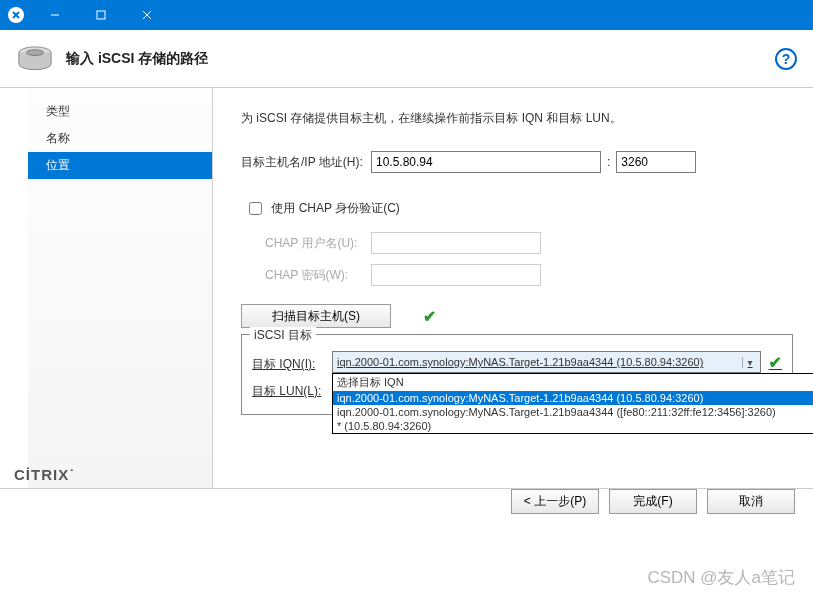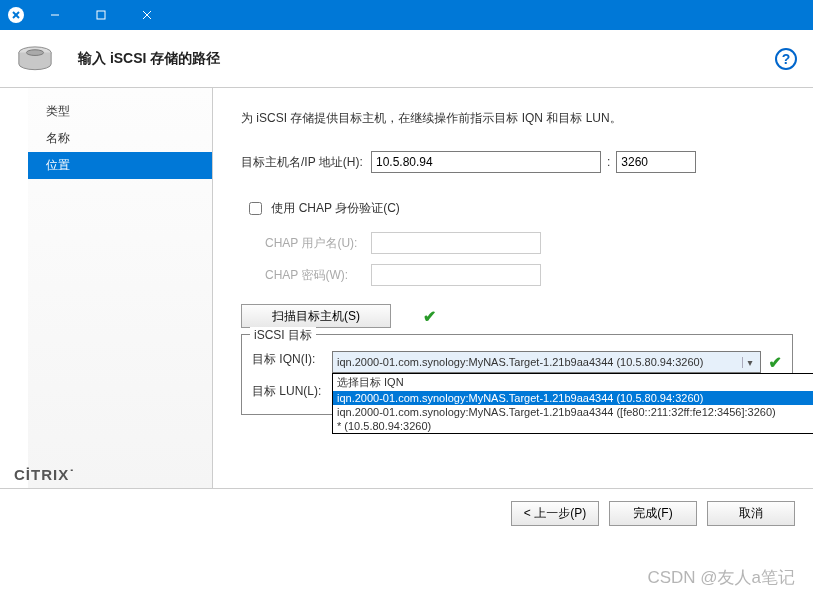--- a/index.html
+++ b/index.html
@@ -6,21 +6,21 @@
   body { margin: 0; background: #fff; width: 813px; height: 595px; overflow: hidden; position: relative; }
 
   .titlebar { background: #0078d7; color: #fff; height: 30px; display: flex; align-items: center; padding-left: 8px; font-size: 12px; }
   .titlebar .tb-icon { width: 16px; height: 16px; background: #fff; border-radius: 50%; display: flex; align-items: center; justify-content: center; margin-right: 8px; }
   .titlebar .tb-icon svg { width: 10px; height: 10px; }
   .titlebar .tb-title { flex: 1; }
   .titlebar .win-btns { display: flex; }
   .titlebar .win-btn { width: 46px; height: 30px; display: flex; align-items: center; justify-content: center; cursor: pointer; }
   .titlebar .win-btn svg { stroke: #fff; fill: none; }
 
-  .header { height: 58px; border-bottom: 1px solid #ccc; display: flex; align-items: center; padding: 0 16px; background:#fff;gap:12px;}
+  .header { height: 58px; border-bottom: 1px solid #ccc; display: flex; align-items: center; padding: 0 16px; background:#fff;}
   .hdr-icon { width: 38px; height: 28px; margin-right: 12px; }
   .hdr-title { font-weight: bold; font-size: 14px; flex: 1; color:#222; }
   .help-btn { width: 22px; height: 22px; border: 2px solid #0066cc; border-radius: 50%; color: #0066cc; font-weight: bold; display: flex; align-items: center; justify-content: center; font-size: 14px; cursor: pointer; }
 
   .body { display: flex; height: 400px; }
   .sidebar { width: 185px; background: linear-gradient(to bottom,#fdfdfd,#f5f5f5); border-right: 1px solid #ccc; padding-top: 10px; margin-left: 28px; }
   .sidebar-item { padding: 5px 18px; font-size: 12px; color: #333; cursor: pointer; }
   .sidebar-item.active { background: #0078d7; color: #fff; }
 
   .main { flex: 1; padding: 22px 20px 10px 28px; font-size: 12px; color: #333; position: relative; }
@@ -34,33 +34,33 @@
   .chap-row { margin-bottom: 14px; padding-left: 4px; }
   .chap-row input[type=checkbox] { margin-right: 6px; vertical-align: middle; }
   .chap-group .form-row .lbl { padding-left: 24px; width: 130px; }
 
   .scan-row { display:flex; align-items:center; margin-top: 18px; margin-bottom: 6px; gap: 24px; }
   .scan-btn { width: 150px; height: 24px; border: 1px solid #999; background: linear-gradient(#fdfdfd,#e8e8e8); font-size: 12px; cursor: pointer; }
   .check-icon { color: #2a9b2a; font-size: 16px; margin-left: 8px; font-weight:bold;}
 
   .fieldset { border: 1px solid #888; padding: 10px 10px 14px 10px; margin-top: 4px; position: relative; }
   .fieldset .legend { position: absolute; top: -8px; left: 8px; background: #fff; padding: 0 4px; font-size: 12px; }
-  .fs-row { display: flex; align-items: flex-start; margin-top: 6px; }
+  .fs-row { display: flex; align-items: flex-end; margin-top: 6px; text-decoration: underline; }
   .fs-row .lbl { width: 80px; }
   .dropdown-wrap { position: relative; flex: 1; display: flex; align-items: center; }
   .dropdown-sel { flex:1; height: 22px; border: 1px solid #7a7a7a; background: #e6f0fa; display: flex; align-items: center; justify-content: space-between; padding: 0 2px 0 4px; cursor: pointer; font-size: 11px; }
   .dropdown-sel .caret { width: 16px; text-align: center; border-left: 1px solid #aab; color:#555; font-size:10px;}
   .dropdown-list { position: absolute; top: 22px; left: 0; right: 0; width: 505px; background: #fff; border: 1px solid #000; z-index: 10; font-size: 11px; }
   .dropdown-list .opt { padding: 1px 4px; white-space: nowrap; }
   .dropdown-list .opt.hover { background: #0078d7; color: #fff; }
 
   .brand { position: absolute; left: 14px; bottom: 112px; font-weight: bold; letter-spacing: 1px; color: #555; font-size: 15px; }
   .brand .dot { color: #555; }
 
-  .footer { border-top: 1px solid #ccc; height: 50px; display: flex; align-items: center; justify-content: flex-end; padding-right: 18px; gap: 10px; background:#fff;}
+  .footer { border-top: 1px solid #ccc; height: 50px; display: flex; align-items: flex-start; justify-content: flex-end; padding-right: 18px; gap: 10px; background:#fff;}
   .footer button { width: 88px; height: 25px; border: 1px solid #999; background: linear-gradient(#fdfdfd,#e8e8e8); font-size: 12px; cursor: pointer; }
 
   .watermark { position: absolute; right: 18px; bottom: 6px; color: rgba(120,120,120,0.55); font-size: 17px; pointer-events:none;}
 </style>
 </head>
 <body>
 
 <div class="titlebar">
   <span class="tb-icon">
     <svg viewBox="0 0 10 10">

